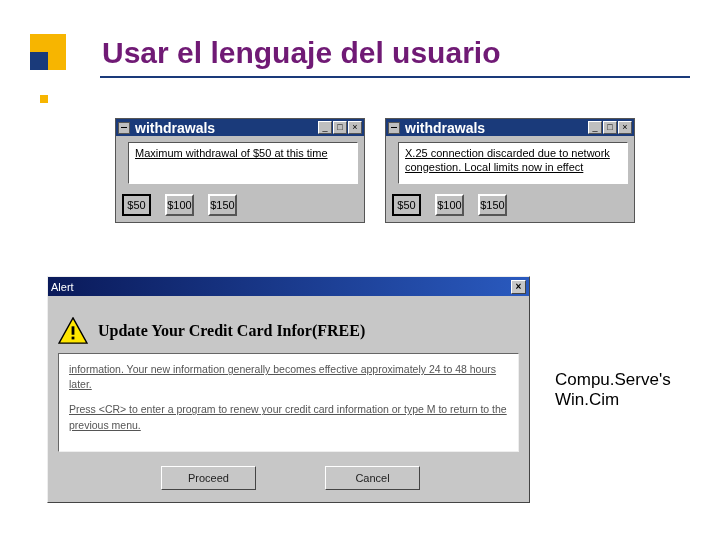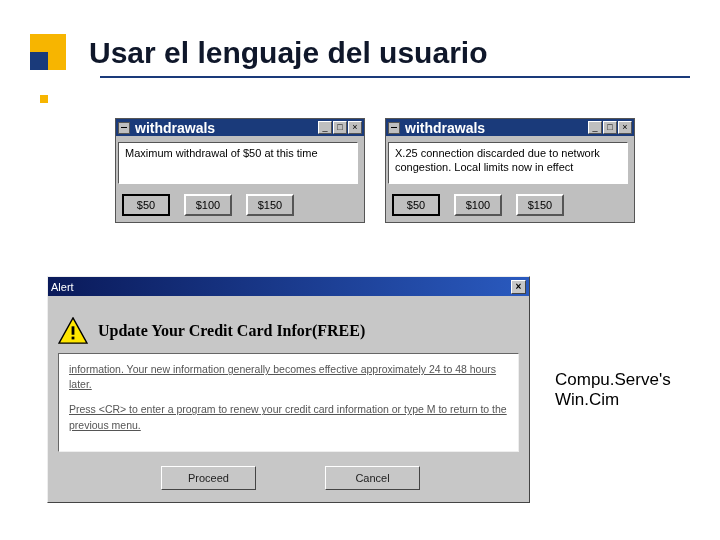--- a/index.html
+++ b/index.html
@@ -19,24 +19,24 @@
   }
   .accent-block::after {
     content: '';
     position: absolute;
     left: 0; bottom: 0;
     width: 18px; height: 18px;
     background: #1a3a7a;
   }
   .title {
     position: absolute;
-    top: 36px; left: 89px;
+    top: 36px; left: 102px;
     font-size: 30px;
     font-weight: bold;
-    color: #0f172a;
+    color: #701a75;
     font-family: Verdana, Arial, sans-serif;
   }
   .underline {
     position: absolute;
     top: 76px; left: 100px;
     width: 590px; height: 2px;
     background: #1a3a7a;
   }
   .bullet {
     position: absolute;
@@ -75,42 +75,43 @@
     width: 14px; height: 13px;
     background: #bfbfbf;
     border-top: 1px solid #fff;
     border-left: 1px solid #fff;
     border-right: 1px solid #555;
     border-bottom: 1px solid #555;
     display: flex; align-items: center; justify-content: center;
     font-size: 9px; color: #000; line-height: 1;
   }
   .win-body {
-    padding: 6px 6px 4px 2px;
+    padding: 6px 6px 4px 12px;
+    text-decoration: underline;
   }
   .msg-inset {
     background: #fff;
     border-top: 1px solid #555;
     border-left: 1px solid #555;
     border-right: 1px solid #fff;
     border-bottom: 1px solid #fff;
     padding: 4px 6px;
     color: #000;
     font-size: 11px;
     line-height: 1.25;
     height: 42px;
   }
   .btn-row {
     display: flex;
     gap: 14px;
     padding: 6px 6px 6px 6px;
     justify-content: flex-start;
   }
   .amount-btn {
-    width: 48px; height: 22px;
+    width: 29px; height: 22px;
     background: #bfbfbf;
     border-top: 2px solid #fff;
     border-left: 2px solid #fff;
     border-right: 2px solid #555;
     border-bottom: 2px solid #555;
     font-size: 11px;
     display: flex; align-items: center; justify-content: center;
   }
   .amount-btn.focus { border: 1px solid #000; box-shadow: inset 0 0 0 1px #000, inset 1px 1px 0 #fff, inset -1px -1px 0 #555; }
   .w-left { left: 115px; top: 118px; width: 250px; }

